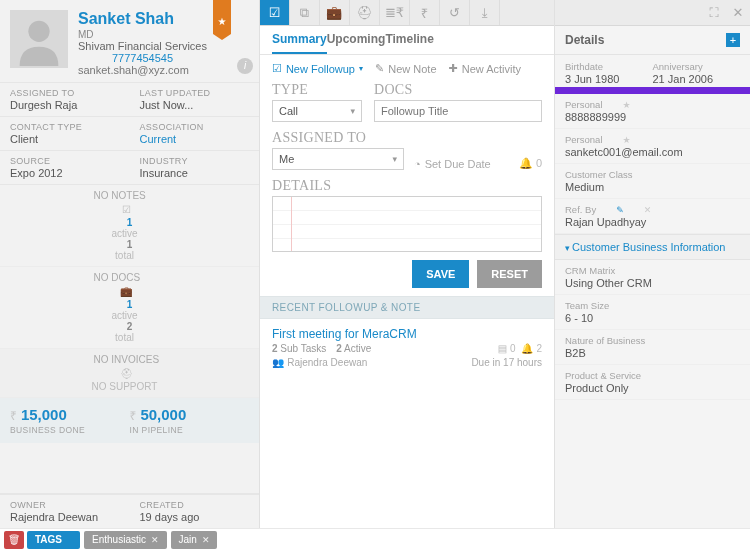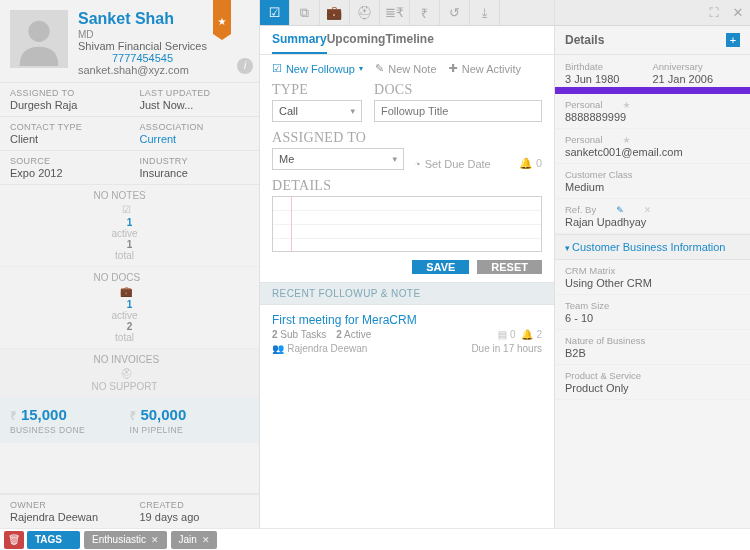--- a/index.html
+++ b/index.html
@@ -67,21 +67,21 @@
 .sel, .inp { width:100%; height:22px; border:1px solid #d0d0d0; background:#fff; font-size:11px; padding:0 6px; color:#555; }
 .sel { display:flex; align-items:center; justify-content:space-between; }
 .sel .chev { color:#999; font-size:9px; }
 .assigned-row { display:flex; align-items:flex-end; gap:10px; margin-bottom:8px; }
 .assigned-row .fld { flex:0 0 132px; }
 .due { color:#aaa; font-size:11px; display:flex; align-items:center; gap:4px; }
 .bell { color:#bbb; font-size:11px; margin-left:auto; }
 .details-box { height:56px; border:1px solid #d0d0d0; background:repeating-linear-gradient(#fff,#fff 13px,#f2f2f2 13px,#f2f2f2 14px); position:relative; }
 .details-box::before { content:""; position:absolute; left:18px; top:0; bottom:0; width:1px; background:#f3c7c7; }
 .btnrow { display:flex; justify-content:flex-end; gap:8px; padding:8px 12px; }
-.btn { height:14px; padding:0 14px; color:#fff; font-size:11px; font-weight:600; border:none; display:flex; align-items:center;text-align:center; }
+.btn { height:28px; padding:0 14px; color:#fff; font-size:11px; font-weight:600; border:none; display:flex; align-items:center;text-align:center; }
 .btn.save { background:#1a8ac9; }
 .btn.reset { background:#9c9c9c; }
 .recent-hd { background:#e7ecee; color:#7fa8b8; font-size:10px; letter-spacing:.4px; padding:5px 12px; border-top:1px solid #dfe5e7; border-bottom:1px solid #dfe5e7; }
 .recent { padding:8px 12px; }
 .recent .title { color:#1a8ac9; font-size:12px; }
 .recent .sub { color:#999; font-size:10px; margin-top:2px; display:flex; gap:10px; align-items:center; }
 .recent .sub .r { margin-left:auto; color:#bbb; }
 .recent .who { color:#aaa; font-size:10px; margin-top:3px; display:flex; justify-content:space-between; }
 
 .right { width:195px; background:#f4f4f4; display:flex; flex-direction:column; }

